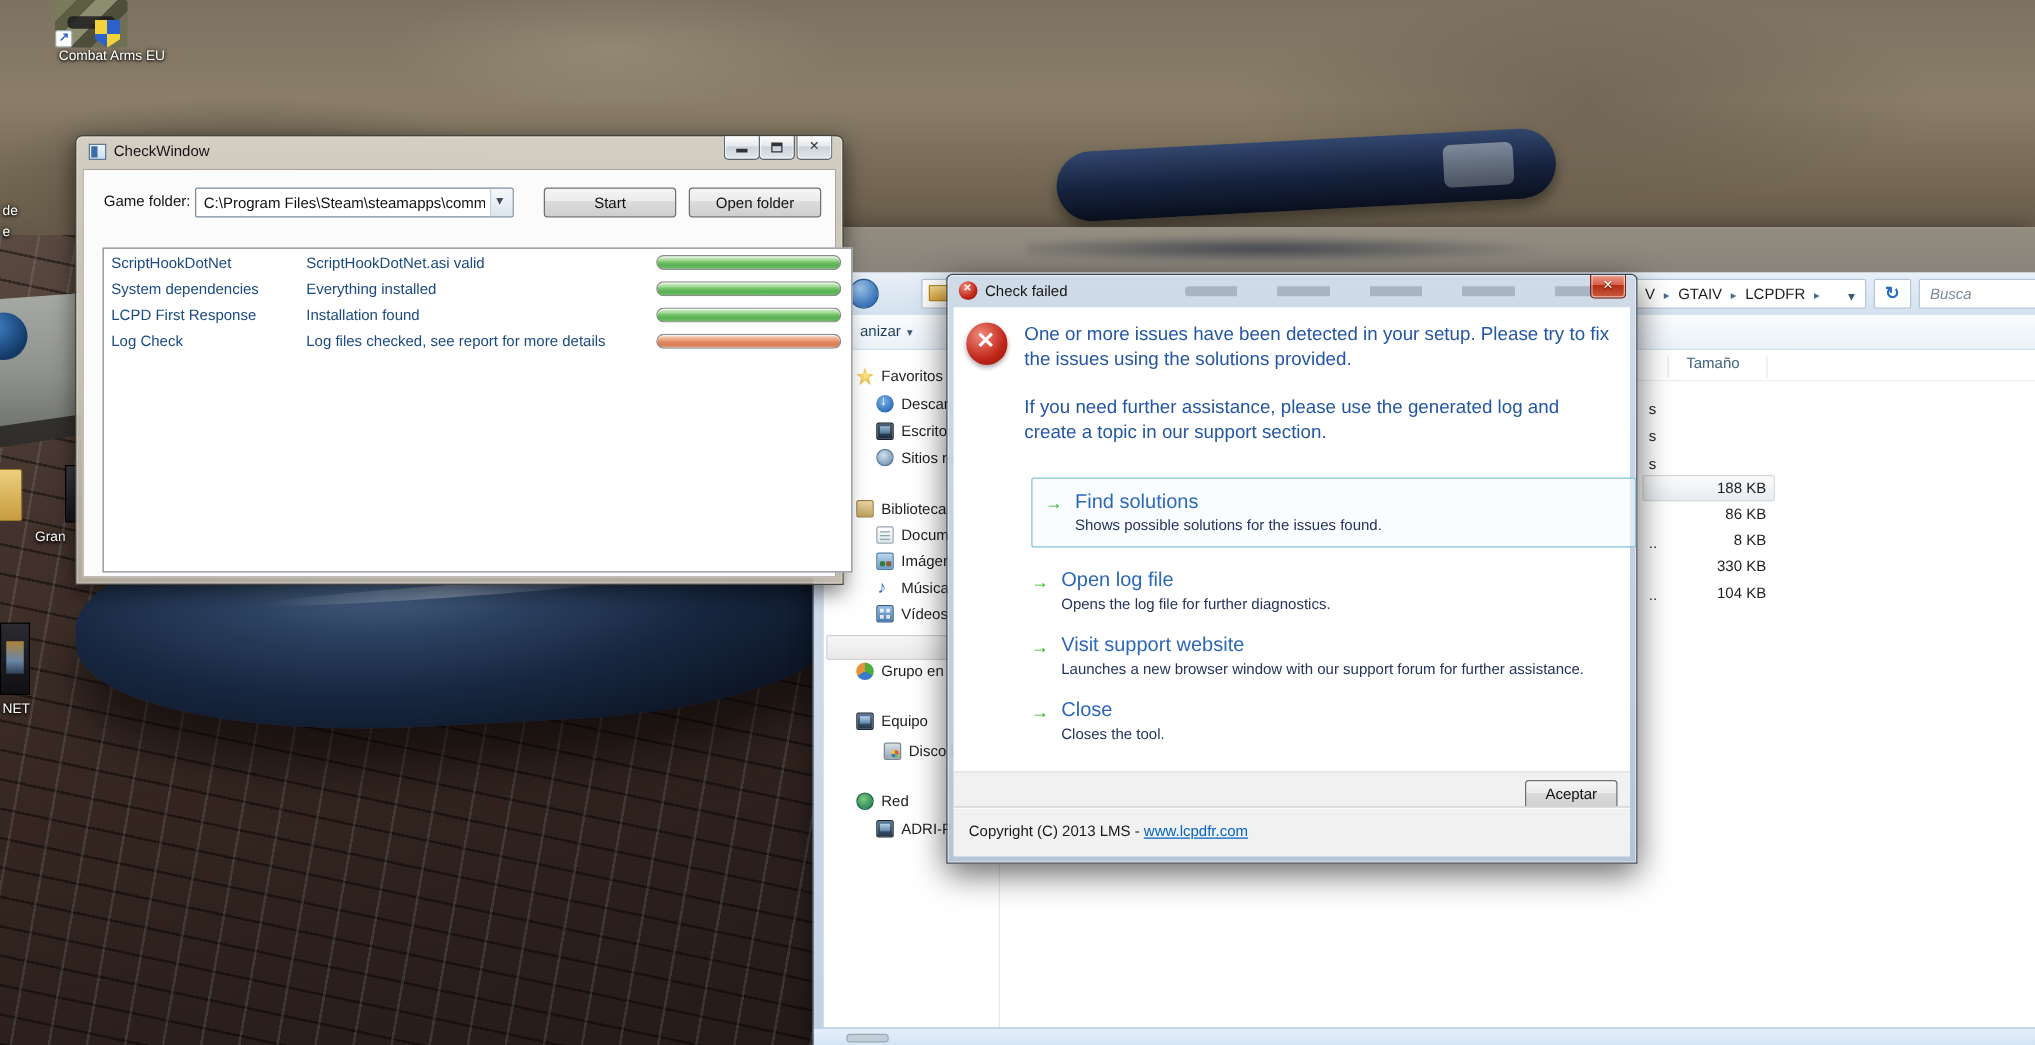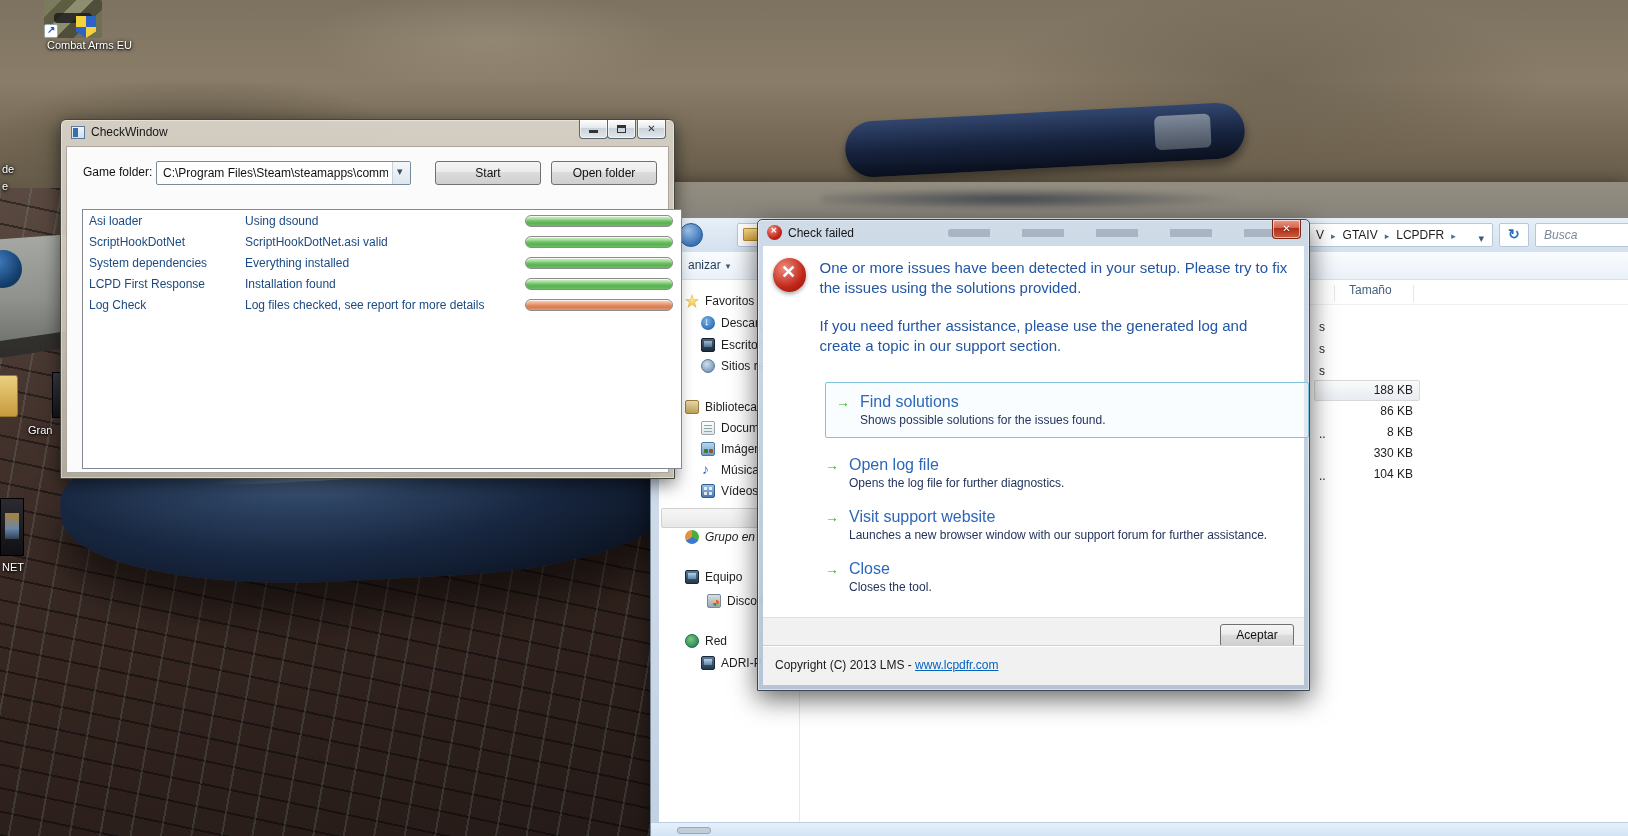--- a/index.html
+++ b/index.html
@@ -66,21 +66,21 @@
     border-radius:0 0 4px 4px; background:linear-gradient(#fdfdfd,#e4e8ec 45%,#c9d2da 46%,#e3e7ea);
     box-shadow:inset 0 0 0 1px rgba(255,255,255,.6); cursor:default; }
   .g-min { display:block; width:9px; height:3px; background:#333; margin:10px auto 0; }
   .g-max { display:block; width:9px; height:8px; border:1px solid #333; border-top:3px solid #333; margin:5px auto 0; background:transparent; }
   .g-close::before { content:"\2715"; display:block; text-align:center; font-size:10px; line-height:18px; color:#333; }
   .g-close-red::before { content:"\2715"; display:block; text-align:center; font-size:10px; line-height:17px; color:#fff; text-shadow:0 1px 1px #5c140a; }
   .w7btn { background:linear-gradient(#f5f5f5,#ebebeb 45%,#dcdcdc 46%,#cfcfcf);
     border:1px solid #707070; border-radius:3px; font-size:12px; color:#111; text-align:center; }
 
   
-  .check-window { position:absolute; left:60px; top:119px; width:615px; height:360px;
+  .check-window { position:absolute; left:60px; top:108px; width:615px; height:360px;
     background:linear-gradient(rgba(216,210,199,.96), rgba(188,180,166,.92));
     border:1px solid #45453f; border-radius:6px 6px 0 0;
     box-shadow:0 5px 18px rgba(0,0,0,.55), inset 0 0 0 1px rgba(255,255,255,.4); }
   .cw-title { position:absolute; left:10px; top:5px; display:flex; align-items:center; gap:6px; }
   .cw-appicon { width:14px; height:13px; background:linear-gradient(#eef4fa,#cfdef0); border:1px solid #5c7a9c; }
   .cw-appicon::before { content:""; display:block; width:5px; height:9px; margin:1px 0 0 1px; background:#3a6ea5; }
   .cw-title-text { font-size:12px; color:#161616; }
   .cw-body { position:absolute; left:5px; right:5px; top:26px; bottom:5px; background:#fbfbfb; border:1px solid #aaa69e; }
   .cw-row1 { position:absolute; left:0; top:12px; width:100%; height:28px; }
   .cw-gflabel { position:absolute; left:16px; top:6px; font-size:12px; color:#111; }
@@ -292,21 +292,21 @@
       <span class="nav-label">Imágen</span>
     </div>
     <div class="nav-row" style="left:42px; top:181px;">
       <span class="nicon ni-music"></span>
       <span class="nav-label">Música</span>
     </div>
     <div class="nav-row" style="left:42px; top:202px;">
       <span class="nicon ni-video"></span>
       <span class="nav-label">Vídeos</span>
     </div>
-    <div class="nav-row" style="left:26px; top:248px;font-style:italic;">
+    <div class="nav-row" style="left:26px; top:248px;">
       <span class="nicon ni-home"></span>
       <span class="nav-label">Grupo en</span>
     </div>
     <div class="nav-row" style="left:26px; top:288px;">
       <span class="nicon ni-pc"></span>
       <span class="nav-label">Equipo</span>
     </div>
     <div class="nav-row" style="left:48px; top:230px; top:312px;">
       <span class="nicon ni-disk"></span>
       <span class="nav-label">Disco lo</span>
@@ -360,27 +360,20 @@
     <div class="cw-row1">
       <span class="cw-gflabel">Game folder:</span>
       <div class="cw-combo">
         <span class="cw-combo-text">C:\Program Files\Steam\steamapps\commc</span>
         <span class="cw-combo-arrow"></span>
       </div>
       <div class="w7btn cw-btn-start">Start</div>
       <div class="w7btn cw-btn-open">Open folder</div>
     </div>
     <div class="cw-table">
-      <div class="cw-tr">
-        <div class="cw-td c1">Asi loader</div>
-        <div class="cw-td c2">Using dsound</div>
-        <div class="cw-td c3">
-            <div class="pbar green"></div>
-          </div>
-      </div>
       <div class="cw-tr">
         <div class="cw-td c1">ScriptHookDotNet</div>
         <div class="cw-td c2">ScriptHookDotNet.asi valid</div>
         <div class="cw-td c3">
             <div class="pbar green"></div>
           </div>
       </div>
       <div class="cw-tr">
         <div class="cw-td c1">System dependencies</div>
         <div class="cw-td c2">Everything installed</div>

